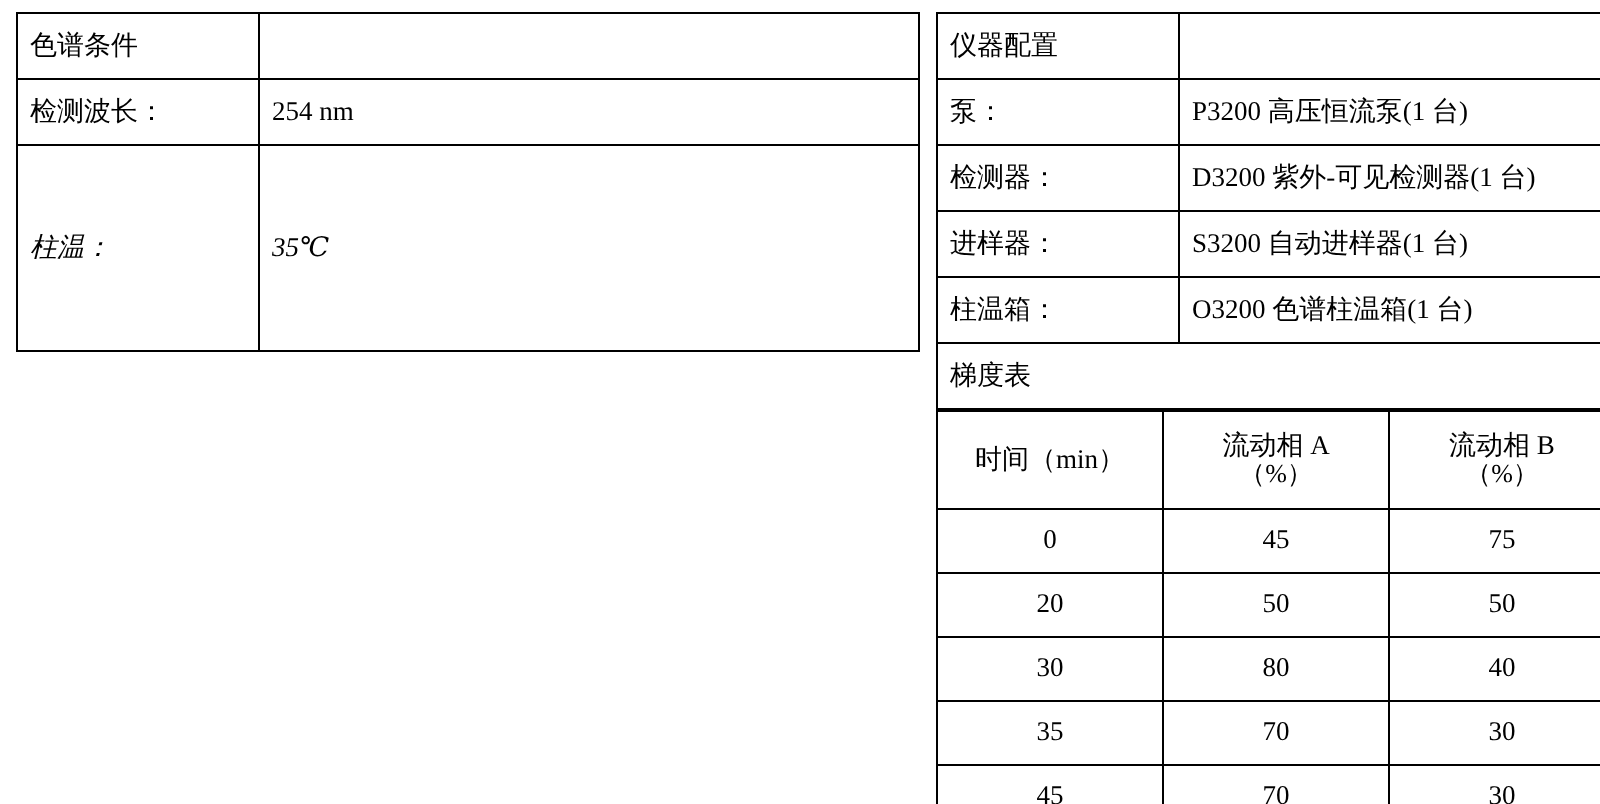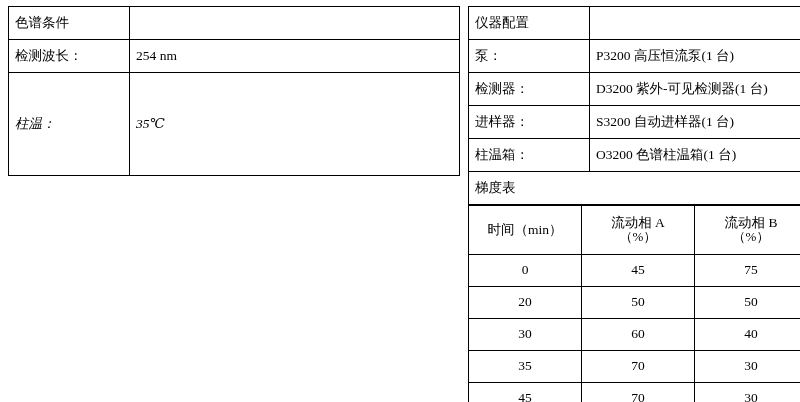--- a/index.html
+++ b/index.html
@@ -155,21 +155,21 @@
         <td>45</td>
         <td>75</td>
       </tr>
       <tr>
         <td>20</td>
         <td>50</td>
         <td>50</td>
       </tr>
       <tr>
         <td>30</td>
-        <td>60</td>
+        <td>80</td>
         <td>40</td>
       </tr>
       <tr>
         <td>35</td>
         <td>70</td>
         <td>30</td>
       </tr>
       <tr>
         <td>45</td>
         <td>70</td>

